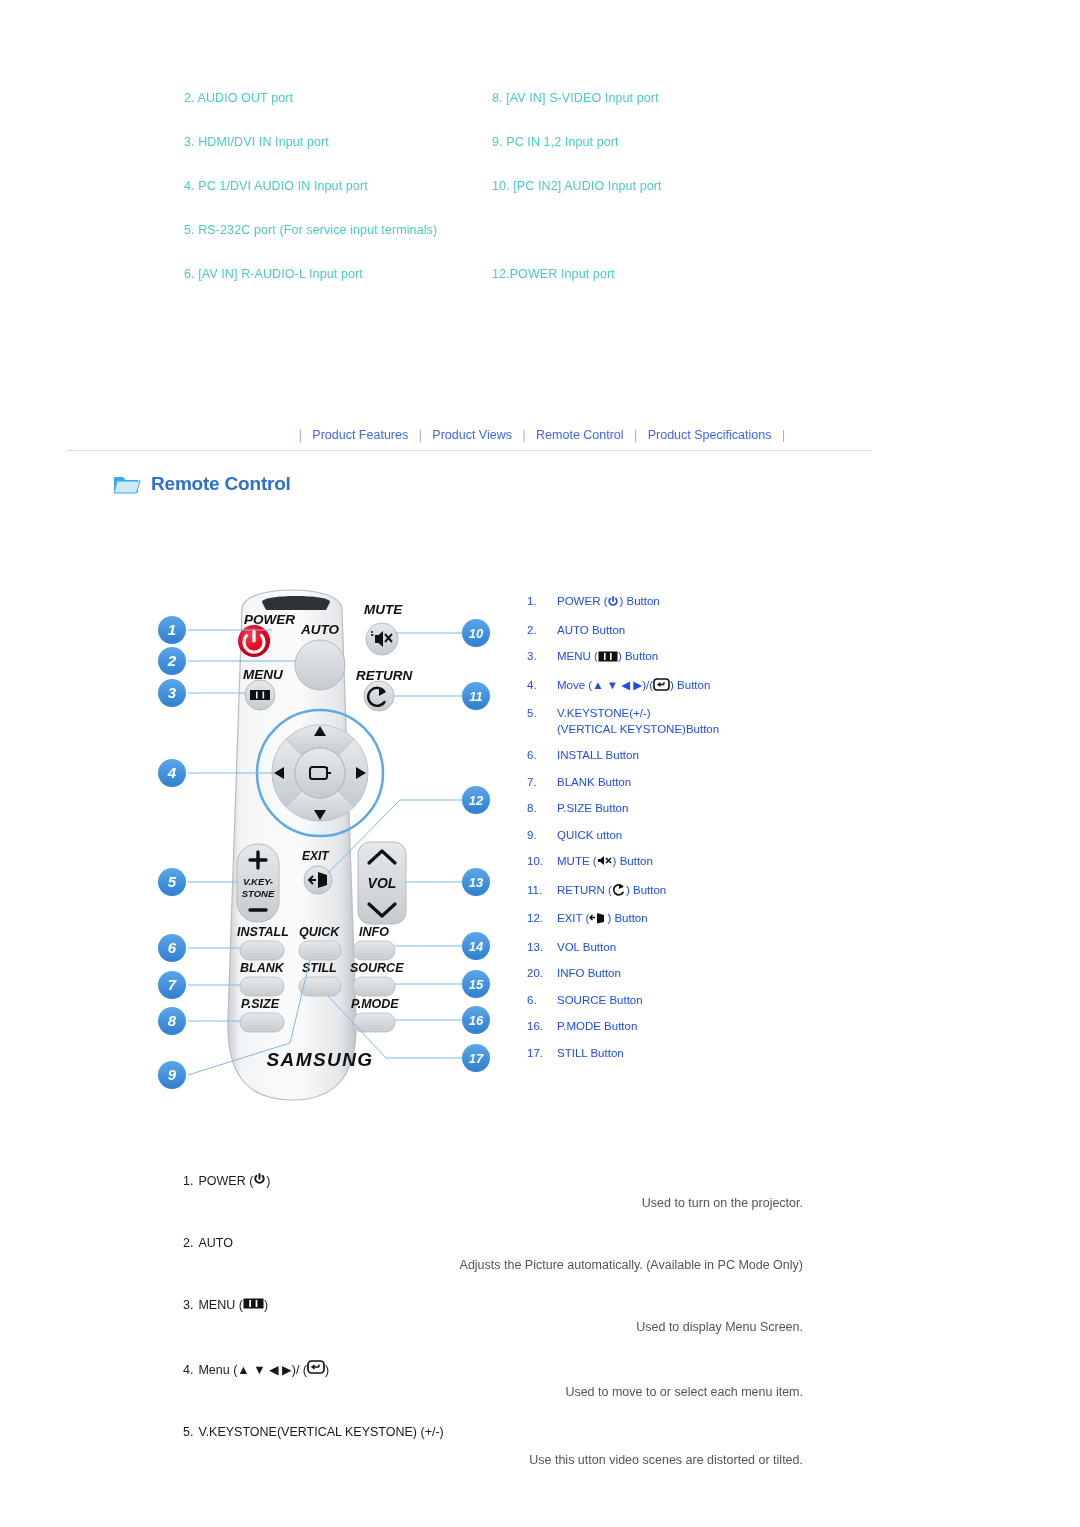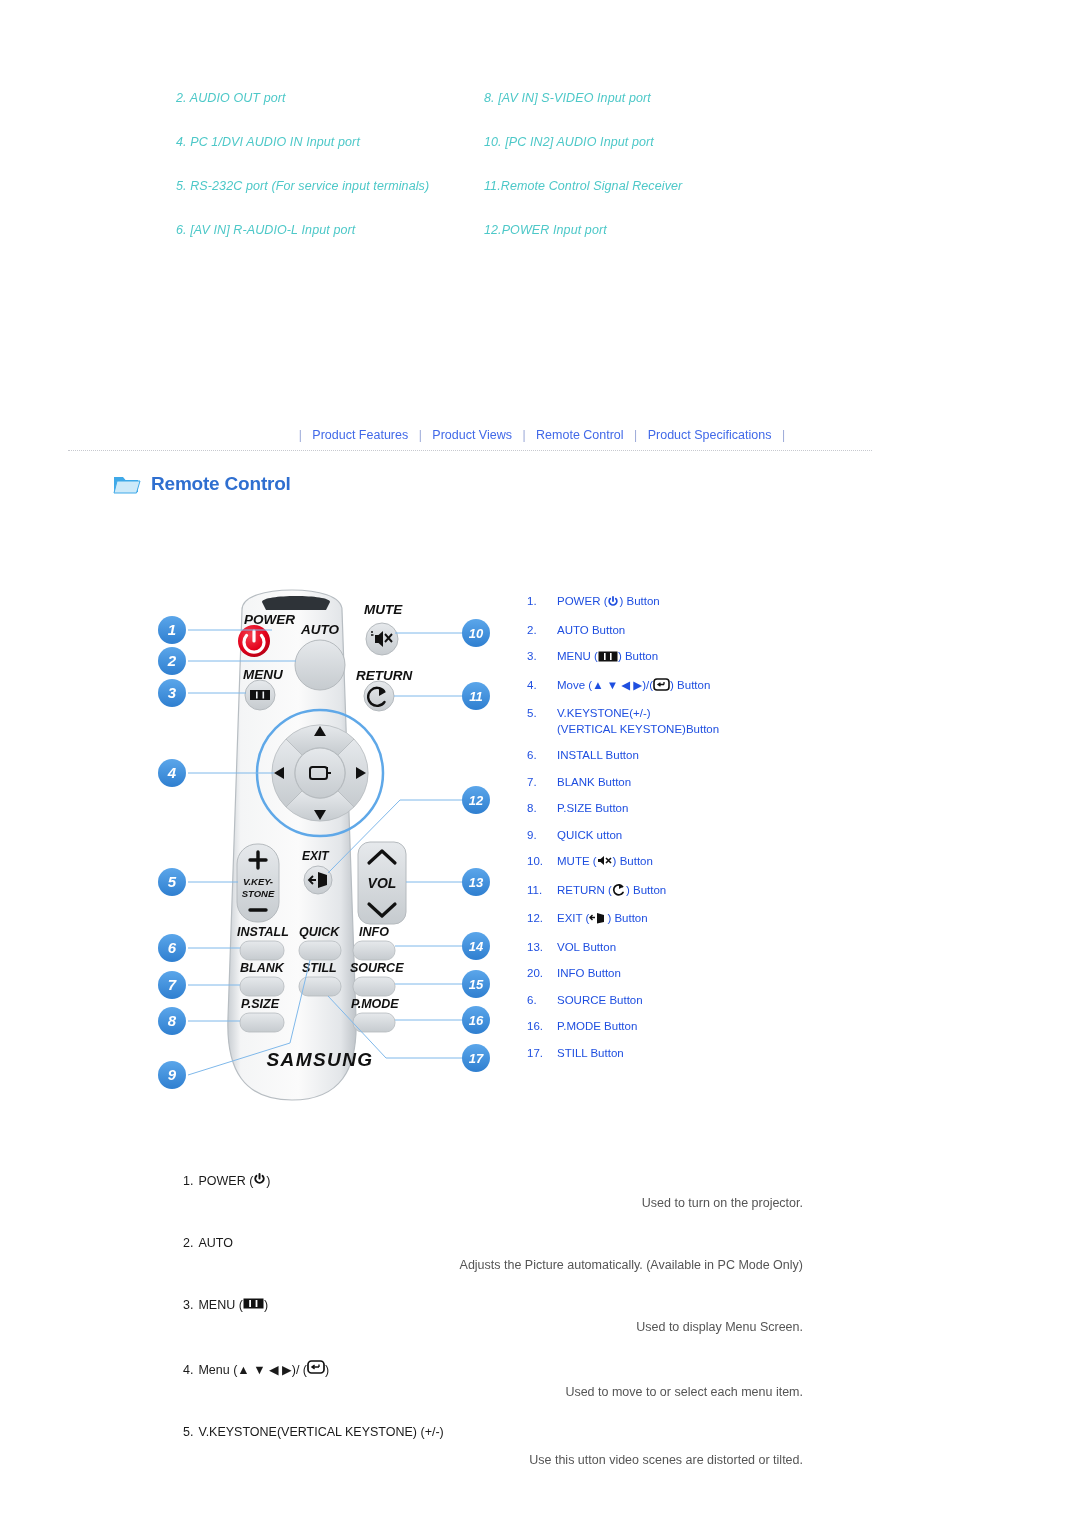--- a/index.html
+++ b/index.html
@@ -11,24 +11,23 @@
     width: 1080px;
     height: 1527px;
     position: relative;
     font-family: "Liberation Sans", sans-serif;
     overflow: hidden;
   }
 
   
   #port-list {
     position: absolute;
-    left: 176px;
+    left: 184px;
     top: 88px;
     width: 720px;
-    font-style: italic;
   }
   .port-row {
     display: flex;
     margin-bottom: 26px;
   }
   .port-col-l { width: 308px; flex: 0 0 308px; }
   .port-col-r { flex: 1; }
   .port-item {
     color: #4dc8c8;
     font-size: 12.5px;
@@ -151,32 +150,37 @@
   <div class="port-row">
     <div class="port-col-l">
       <span class="port-item">2. AUDIO OUT port</span>
     </div>
     <div class="port-col-r">
       <span class="port-item">8. [AV IN] S-VIDEO Input port</span>
     </div>
   </div>
   <div class="port-row">
     <div class="port-col-l">
+      <span class="port-item">3. HDMI/DVI IN Input port</span>
+    </div>
+    <div class="port-col-r">
+      <span class="port-item">9. PC IN 1,2 Input port</span>
+    </div>
+  </div>
+  <div class="port-row">
+    <div class="port-col-l">
       <span class="port-item">4. PC 1/DVI AUDIO IN Input port</span>
     </div>
     <div class="port-col-r">
       <span class="port-item">10. [PC IN2] AUDIO Input port</span>
     </div>
   </div>
   <div class="port-row">
     <div class="port-col-l">
       <span class="port-item">5. RS-232C port (For service input terminals)</span>
-    </div>
-    <div class="port-col-r">
-      <span class="port-item">11.Remote Control Signal Receiver</span>
     </div>
   </div>
   <div class="port-row">
     <div class="port-col-l">
       <span class="port-item">6. [AV IN] R-AUDIO-L Input port</span>
     </div>
     <div class="port-col-r">
       <span class="port-item">12.POWER Input port</span>
     </div>
   </div>

